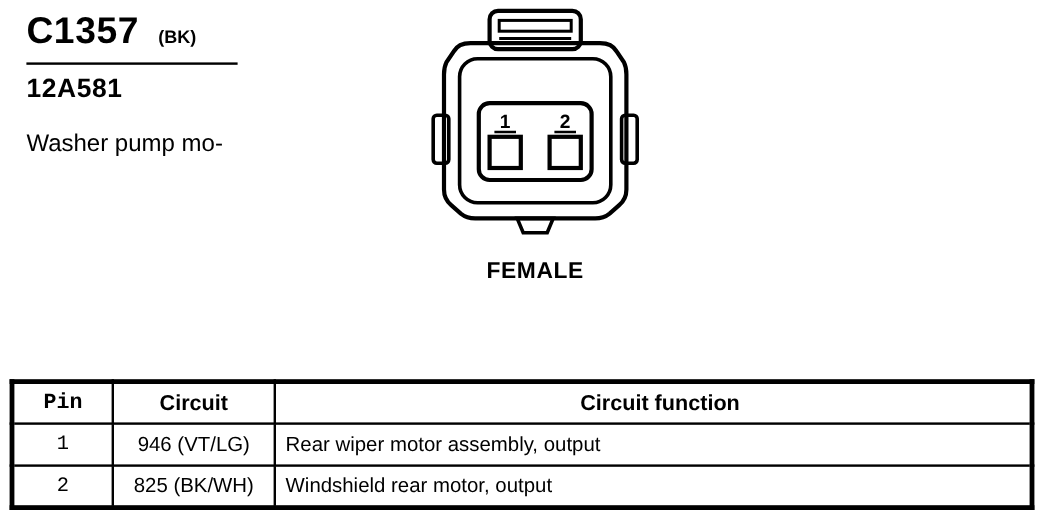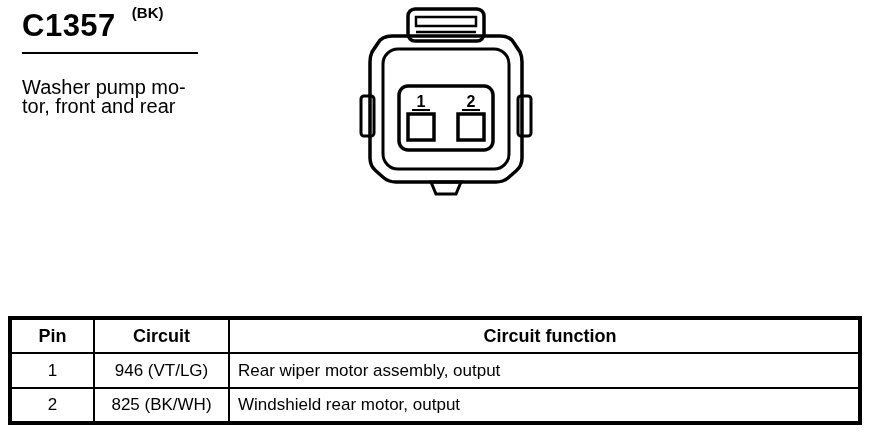--- a/index.html
+++ b/index.html
@@ -8,21 +8,21 @@
     width: 870px; height: 432px;
     font-family: "Liberation Sans", sans-serif;
     color: #000;
     position: relative;
     overflow: hidden;
   }
   .page { position: relative; width: 870px; height: 432px; background: #fff; }
 
   
   .hdr { position: absolute; left: 22px; top: 8px; width: 230px; }
-  .id-row { display: flex; align-items: flex-start; gap: 16px; }
+  .id-row { display: flex; align-items: flex-end; gap: 16px; }
   .conn-id { font-size: 31px; font-weight: bold; letter-spacing: 0.5px; }
   .conn-color { font-size: 15px; font-weight: bold; position: relative; top: -4px; }
   .hdr-rule { width: 176px; height: 0; border-top: 2px solid #000; margin: 8px 0 7px 0; }
   .part-no { font-size: 22px; font-weight: bold; letter-spacing: 0.5px; }
   .descr { margin-top: 24px; font-size: 20px; line-height: 19px; }
 
   
   .fig { position: absolute; left: 350px; top: 6px; width: 192px; text-align: center; }
   .fig svg { display: block; margin: 0 auto; }
   .female-label { margin-top: 12px; font-size: 19px; font-weight: bold; letter-spacing: 0.5px; }
@@ -34,39 +34,39 @@
     border-collapse: collapse;
     border: 4px solid #000;
   }
   table.pin-table th, table.pin-table td {
     border: 2px solid #000;
     height: 35px;
     vertical-align: middle;
   }
   table.pin-table th { font-size: 18px; font-weight: bold; text-align: center; }
   table.pin-table td { font-size: 17px; }
-  .col-pin   { width: 84px; text-align: center; }
+  .col-pin   { width: 84px; text-align: center; font-family: Liberation Mono, monospace; }
   .col-circ  { width: 135px; text-align: center; }
   .col-func  { text-align: left; padding-left: 8px; }
   td.col-func { font-size: 17.5px; }
 </style>
 </head>
 <body>
 
 <div class="page">
 
   <div class="hdr">
     <div class="id-row">
       <span class="conn-id">C1357</span>
       <span class="conn-color">(BK)</span>
     </div>
     <div class="hdr-rule"></div>
+    <div class="part-no">12A581</div>
     <div class="descr">
       <div>Washer pump mo-</div>
-      <div>tor, front and rear</div>
     </div>
   </div>
 
   <div class="fig">
     <svg width="192" height="198" viewBox="0 0 192 198">
 
       <rect x="58" y="3" width="76" height="32" rx="7" fill="none" stroke="#000" stroke-width="3.5"></rect>
       <rect x="66" y="11" width="60" height="9" fill="none" stroke="#000" stroke-width="2.5"></rect>
       <line x1="66" y1="26" x2="126" y2="26" stroke="#000" stroke-width="2.5"></line>
 
@@ -98,20 +98,21 @@
       <rect x="49" y="80" width="94" height="64" rx="9" fill="none" stroke="#000" stroke-width="3.5"></rect>
 
       <text x="71" y="101" text-anchor="middle" font-size="16" font-weight="bold" font-family="Liberation Sans, sans-serif">1</text>
       <line x1="62" y1="104" x2="80" y2="104" stroke="#000" stroke-width="2"></line>
       <rect x="58" y="108" width="26" height="26" fill="none" stroke="#000" stroke-width="3.5"></rect>
 
       <text x="121" y="101" text-anchor="middle" font-size="16" font-weight="bold" font-family="Liberation Sans, sans-serif">2</text>
       <line x1="112" y1="104" x2="130" y2="104" stroke="#000" stroke-width="2"></line>
       <rect x="108" y="108" width="26" height="26" fill="none" stroke="#000" stroke-width="3.5"></rect>
     </svg>
+    <div class="female-label">FEMALE</div>
   </div>
 
   <div class="pin-table-wrap">
     <table class="pin-table">
       <thead>
         <tr>
           <th class="col-pin">Pin</th>
           <th class="col-circ">Circuit</th>
           <th class="col-func" style="text-align:center; padding-left:12px;">Circuit function</th>
         </tr>

